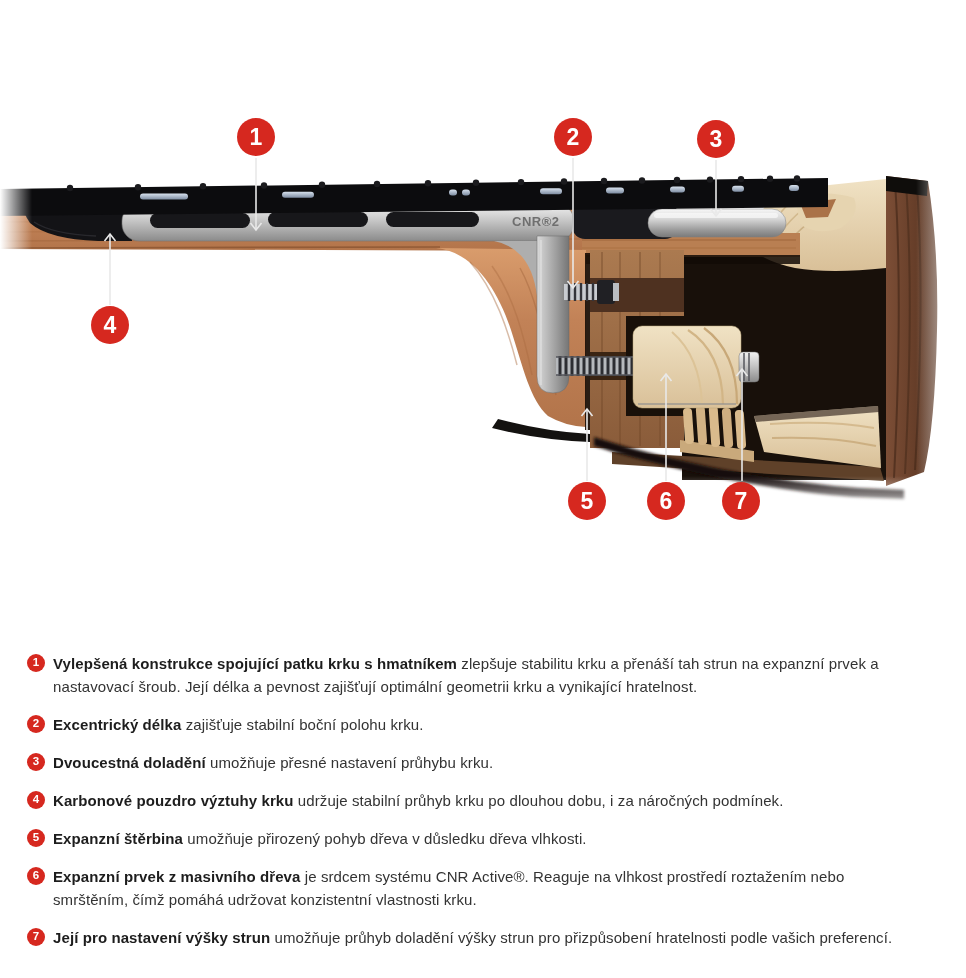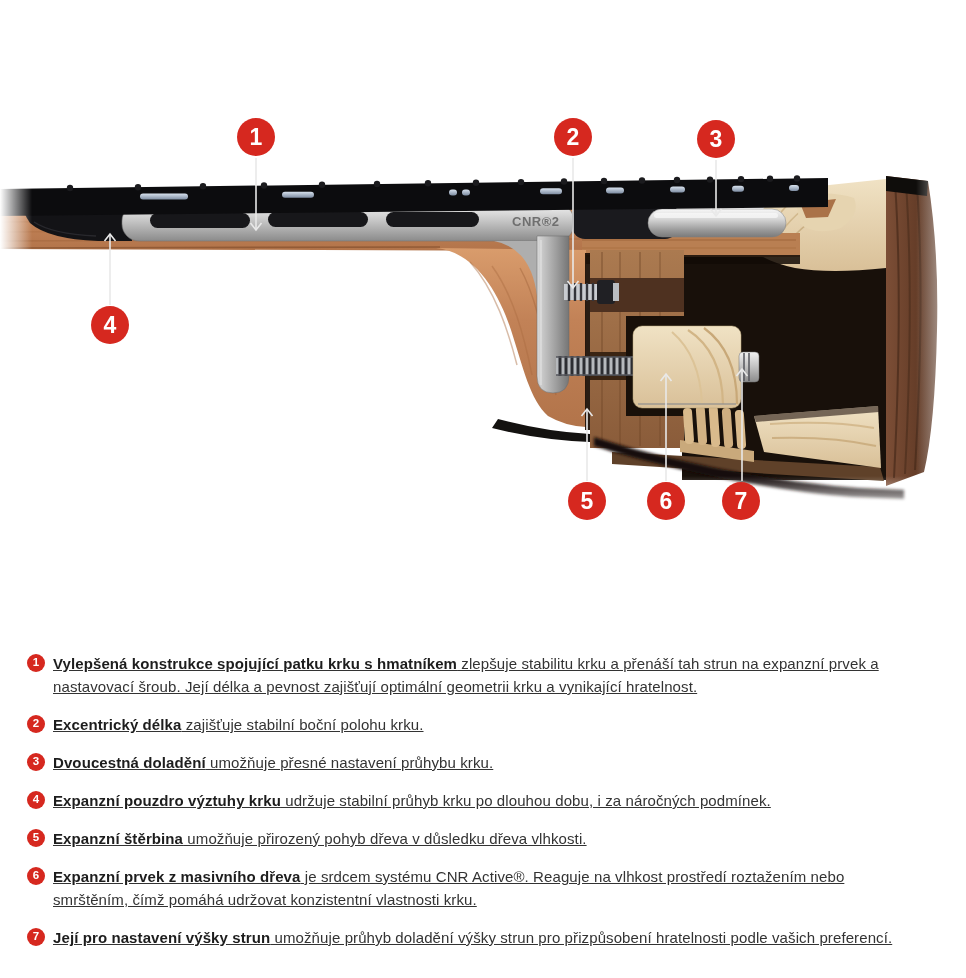--- a/index.html
+++ b/index.html
@@ -15,21 +15,21 @@
     background:var(--red);color:#fff;display:flex;align-items:center;justify-content:center;
     font-size:23px;font-weight:bold;line-height:1;z-index:5;
   }
   .legend{position:absolute;left:27px;top:652px;width:885px;z-index:1;}
   .legend-item{display:flex;gap:8px;margin-bottom:15px;align-items:flex-start;}
   .badge{
     flex:none;width:18px;height:18px;border-radius:50%;background:var(--red);
     color:#fff;font-size:11.5px;font-weight:bold;display:flex;align-items:center;justify-content:center;
     margin-top:2px;line-height:1;
   }
-  .legend-text{font-size:15px;line-height:23px;color:#333;letter-spacing:.1px;width:860px;text-decoration:underline;}
+  .legend-text{font-size:15px;line-height:23px;color:#333;letter-spacing:.1px;width:860px;}
   .legend-text .lead{font-weight:bold;color:#1d1d1d;}
   .watermark{position:absolute;left:58px;top:822px;z-index:2;pointer-events:none;}
   .wm-text{
     font-size:31px;color:rgba(150,150,150,.55);letter-spacing:2px;
     margin-top:-8px;margin-left:2px;font-weight:bold;
   }
 </style>
 </head>
 <body>
 
@@ -333,21 +333,21 @@
     <div class="legend-item">
       <div class="badge">2</div>
       <div class="legend-text"><span class="lead">Excentrický délka</span><span class="rest"> zajišťuje stabilní boční polohu krku.</span></div>
     </div>
     <div class="legend-item">
       <div class="badge">3</div>
       <div class="legend-text"><span class="lead">Dvoucestná doladění</span><span class="rest"> umožňuje přesné nastavení průhybu krku.</span></div>
     </div>
     <div class="legend-item">
       <div class="badge">4</div>
-      <div class="legend-text"><span class="lead">Expanzní pouzdro výztuhy krku</span><span class="rest"> udržuje stabilní průhyb krku po dlouhou dobu, i za náročných podmínek.</span></div>
+      <div class="legend-text"><span class="lead">Karbonové pouzdro výztuhy krku</span><span class="rest"> udržuje stabilní průhyb krku po dlouhou dobu, i za náročných podmínek.</span></div>
     </div>
     <div class="legend-item">
       <div class="badge">5</div>
       <div class="legend-text"><span class="lead">Expanzní štěrbina</span><span class="rest"> umožňuje přirozený pohyb dřeva v důsledku dřeva vlhkosti.</span></div>
     </div>
     <div class="legend-item">
       <div class="badge">6</div>
       <div class="legend-text"><span class="lead">Expanzní prvek z masivního dřeva</span><span class="rest"> je srdcem systému CNR Active®. Reaguje na vlhkost prostředí roztažením nebo smrštěním, čímž pomáhá udržovat konzistentní vlastnosti krku.</span></div>
     </div>
     <div class="legend-item">

